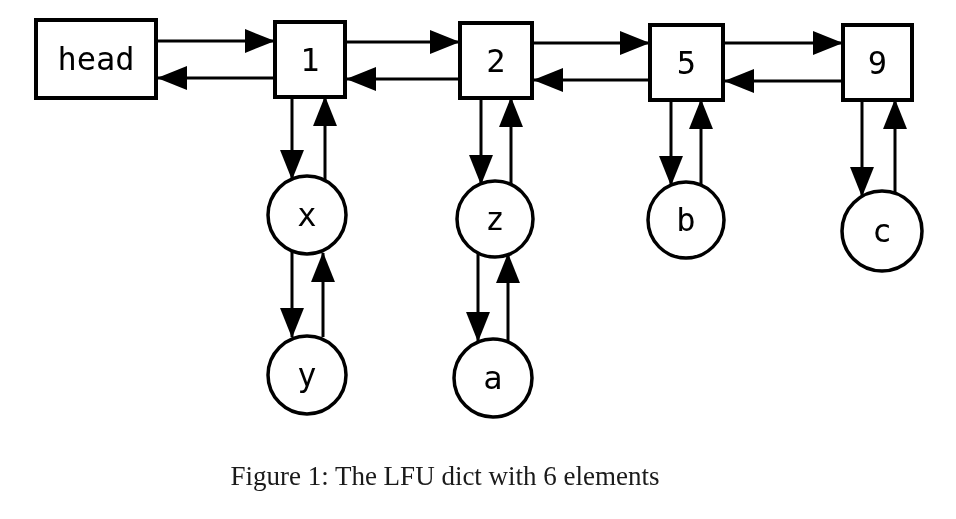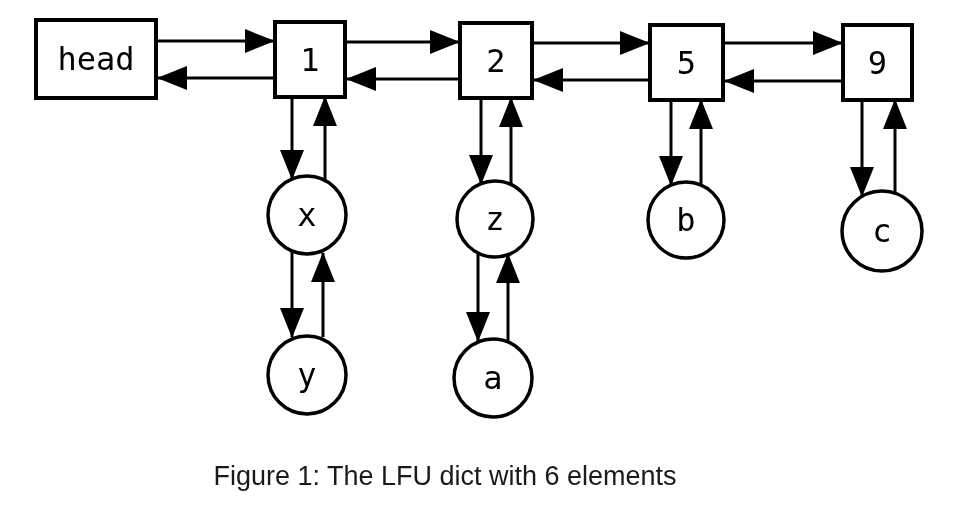--- a/index.html
+++ b/index.html
@@ -27,21 +27,21 @@
     fill: #000000;
   }
   #caption {
     position: absolute;
     left: 0;
     top: 452px;
     width: 890px;
     height: 48px;
     line-height: 48px;
     text-align: center;
-    font-family: Liberation Sans, sans-serif;
+    font-family: Liberation Serif, serif;
     font-size: 27px;
     color: #1a1a1a;
     white-space: nowrap;
   }
 </style>
 </head>
 <body>
 
 <div id="diagram-wrap">
   <svg id="diagram" width="956" height="440" viewBox="0 0 956 440" xmlns="http://www.w3.org/2000/svg">

